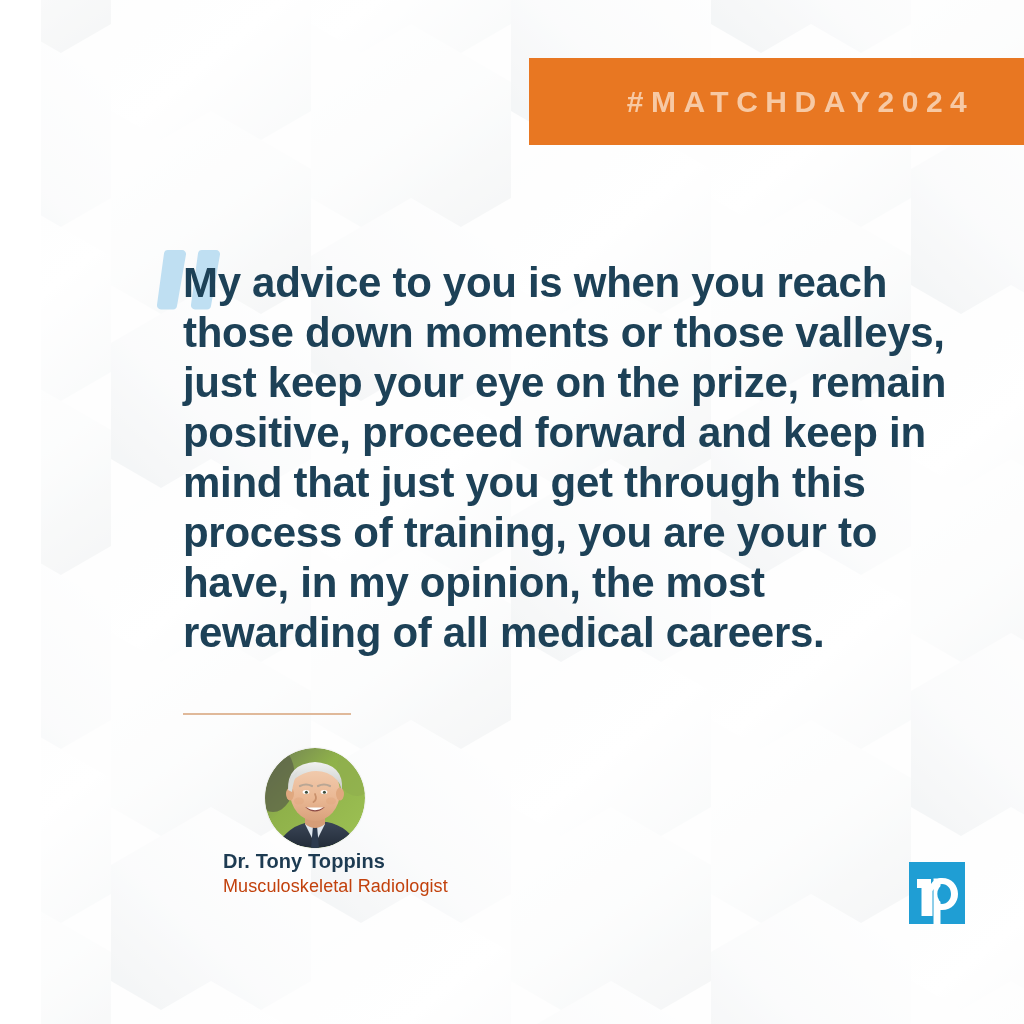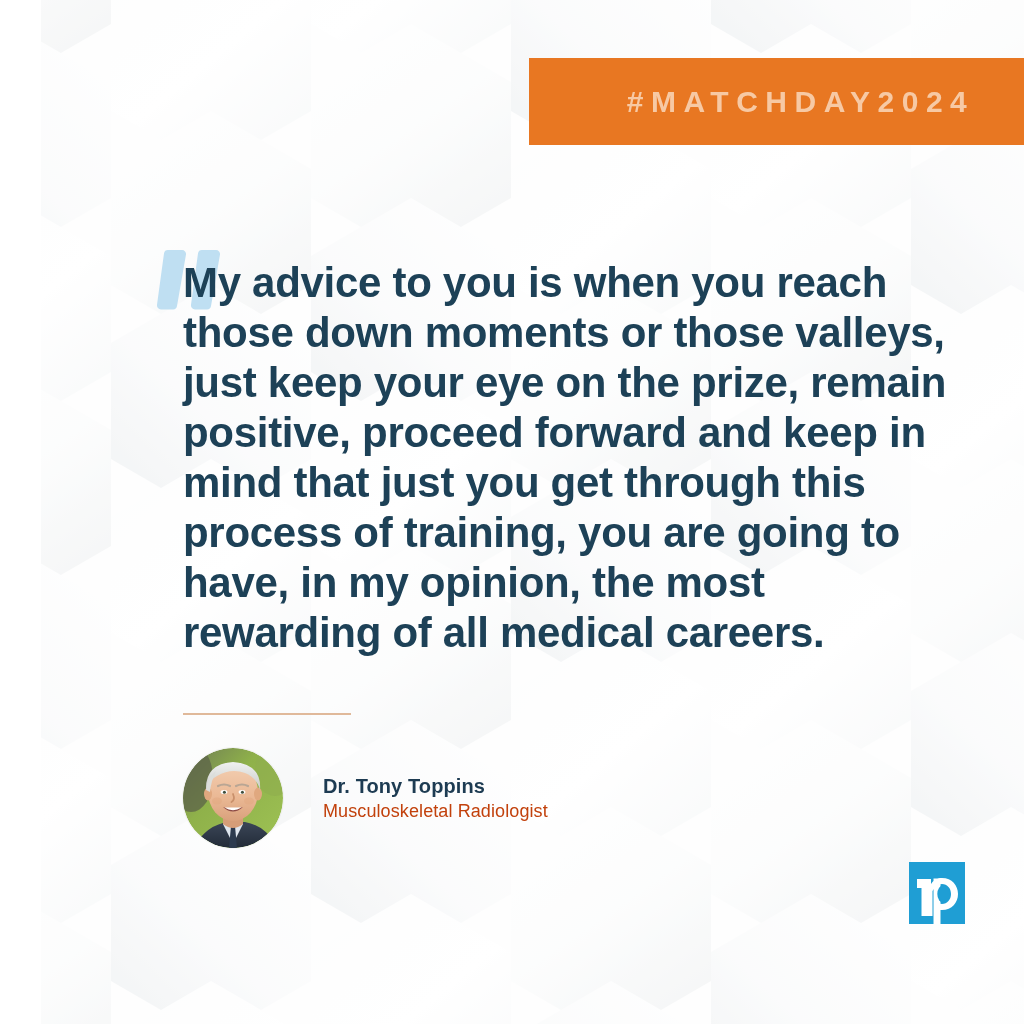--- a/index.html
+++ b/index.html
@@ -88,20 +88,21 @@
   }
 
   
   #attribution {
     position: absolute;
     left: 142px;
     top: 748px;
     z-index: 7;
     display: flex;
     align-items: center;
+    flex-direction: column;
   }
   #avatar {
     width: 100px;
     height: 100px;
     border-radius: 50%;
     overflow: hidden;
     flex: 0 0 auto;
     position: relative;
     box-shadow: 0 0 0 1px rgba(0,0,0,0.04);
   }
@@ -237,21 +238,21 @@
     <path d="M20 2 h14 a4 4 0 0 1 4 4.6 L29 58 a4 4 0 0 1 -4 3.4 h-12 a4 4 0 0 1 -4 -4.6 L16 5.4 A4 4 0 0 1 20 2 Z" fill="#bfdff2"></path>
     <path d="M54 2 h14 a4 4 0 0 1 4 4.6 L63 58 a4 4 0 0 1 -4 3.4 h-12 a4 4 0 0 1 -4 -4.6 L50 5.4 A4 4 0 0 1 54 2 Z" fill="#bfdff2"></path>
   </svg>
 
   <div id="quote-block">
     <div class="quote-line">My advice to you is when you reach</div>
     <div class="quote-line">those down moments or those valleys,</div>
     <div class="quote-line">just keep your eye on the prize, remain</div>
     <div class="quote-line">positive, proceed forward and keep in</div>
     <div class="quote-line">mind that just you get through this</div>
-    <div class="quote-line">process of training, you are going to</div>
+    <div class="quote-line">process of training, you are your to</div>
     <div class="quote-line">have, in my opinion, the most</div>
     <div class="quote-line">rewarding of all medical careers.</div>
   </div>
 
   <div id="divider"></div>
 
   <div id="attribution">
 
     <div id="avatar">
       <svg width="100" height="100" viewBox="0 0 100 100" xmlns="http://www.w3.org/2000/svg" aria-hidden="true">

